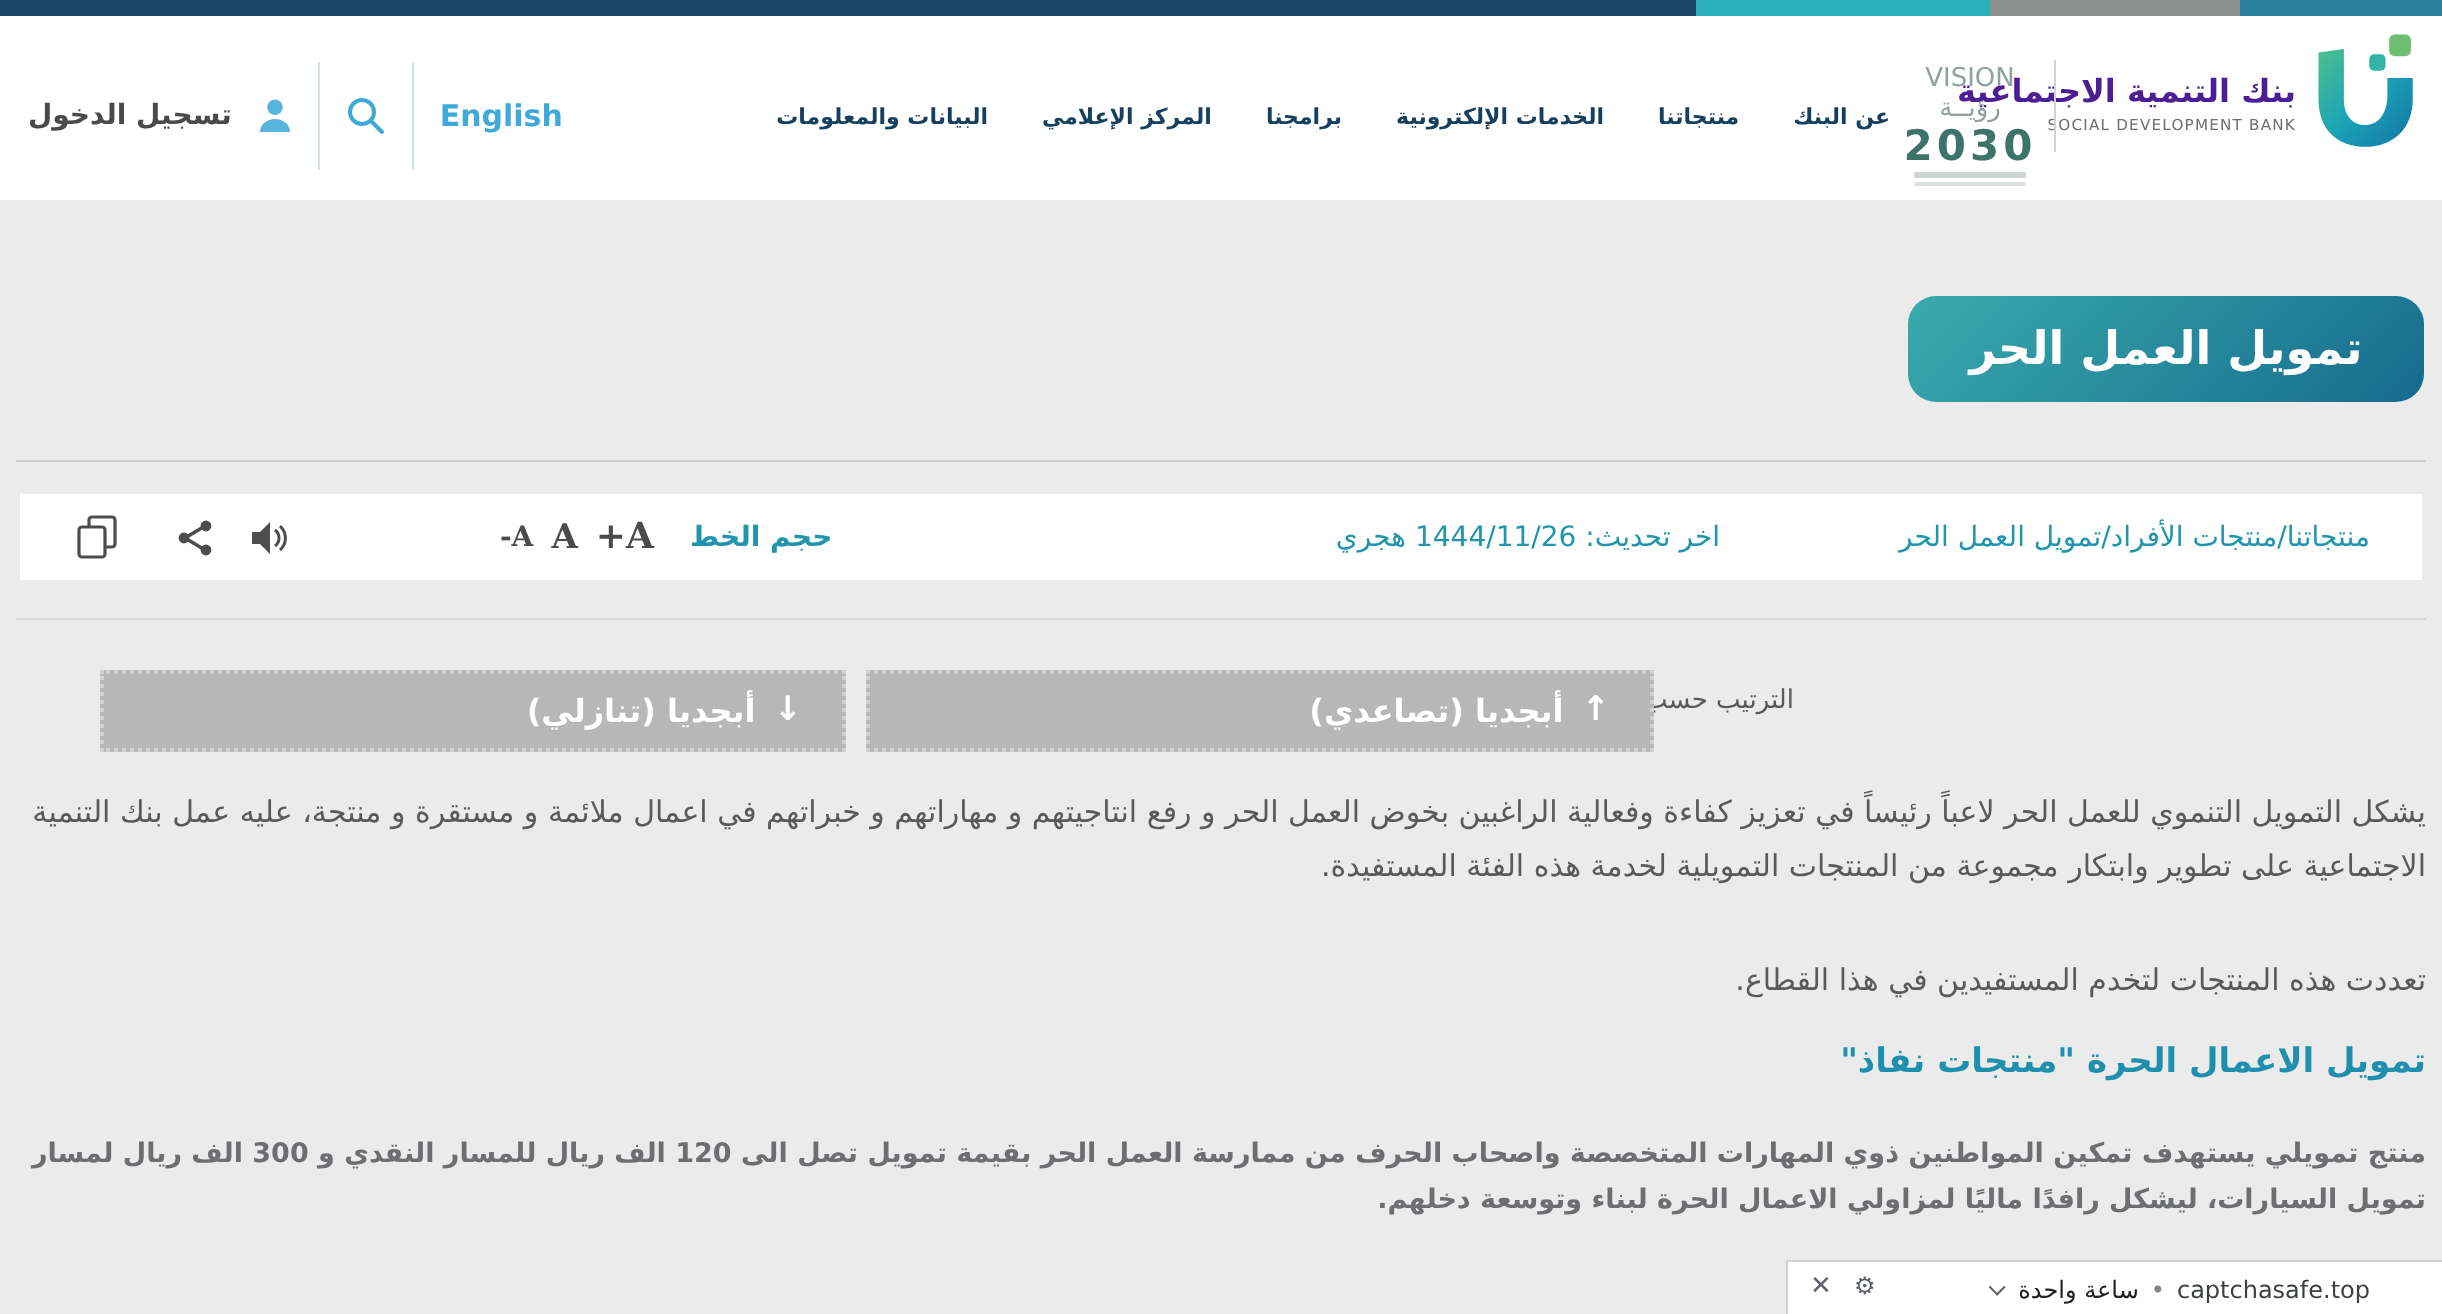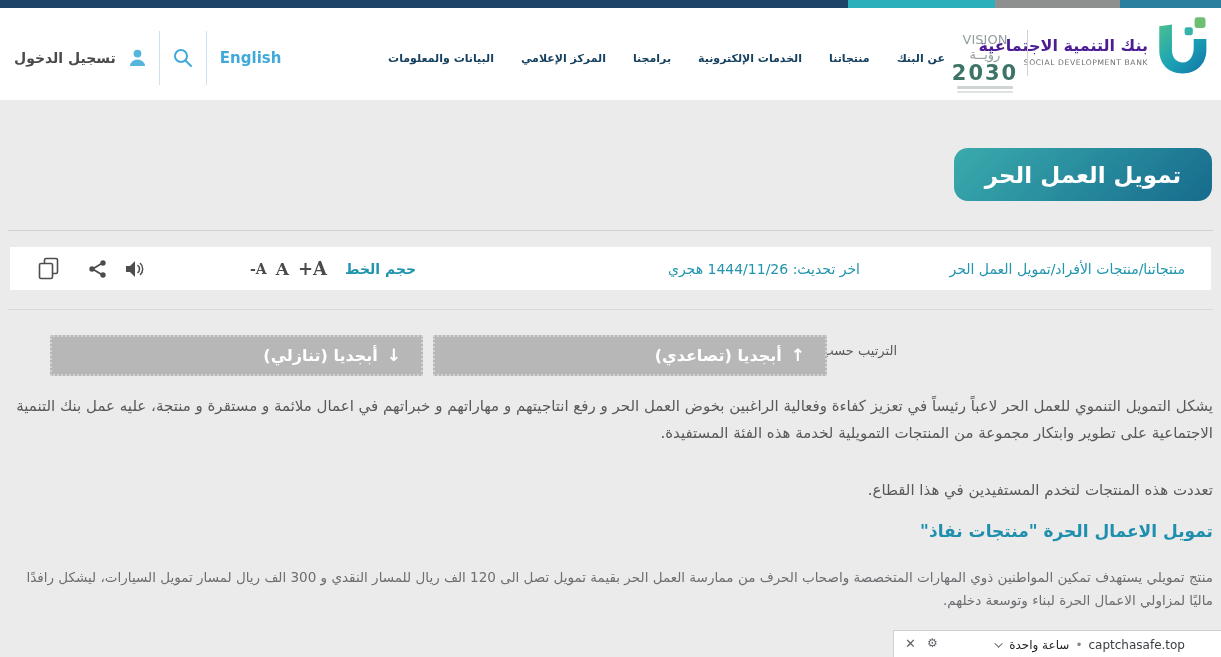--- a/index.html
+++ b/index.html
@@ -70,21 +70,21 @@
   .sort-desc { left:50px;  width:373px; }
   .sort-btn .arrow { color:#ffffff; font-size:17px; font-weight:700; line-height:1; }
   .sort-btn .lbl { color:#ffffff; font-size:16px; font-weight:700; }
   
   .para { position:absolute; left:8px; width:1205px; direction:rtl; text-align:right;
     color:#58595b; font-size:15px; line-height:27px; }
   .p1 { top:393px; }
   .p2 { top:477px; }
   .section-heading { position:absolute; top:521px; right:8px; direction:rtl;
     color:#1f8fae; font-size:17px; font-weight:700; }
-  .p3 { top:566px; font-size:13.5px; line-height:23px; color:#6d6e71; }
+  .p3 { top:566px; font-size:13.5px; line-height:23px; color:#6d6e71;font-weight:bold; }
   
   .notif { position:absolute; left:893px; top:630px; width:328px; height:27px; background:#ffffff;
     border-top:1px solid #cfcfcf; border-left:1px solid #cfcfcf; }
   .notif .close { position:absolute; left:11px; top:5px; font-size:13px; color:#5f6368; cursor:pointer; }
   .notif .gear  { position:absolute; left:33px; top:5px; font-size:12px; color:#5f6368; cursor:pointer; }
   .notif-right { position:absolute; right:36px; top:0; height:27px; display:flex; align-items:center; gap:6px; direction:ltr; }
   .notif-site { font-size:12px; color:#3c4043; }
   .notif-sep { font-size:12px; color:#80868b; }
   .notif-time { font-size:12px; color:#202124; font-weight:400; direction:rtl; }
   .chev { width:6px; height:6px; border-left:1.5px solid #5f6368; border-bottom:1.5px solid #5f6368;

